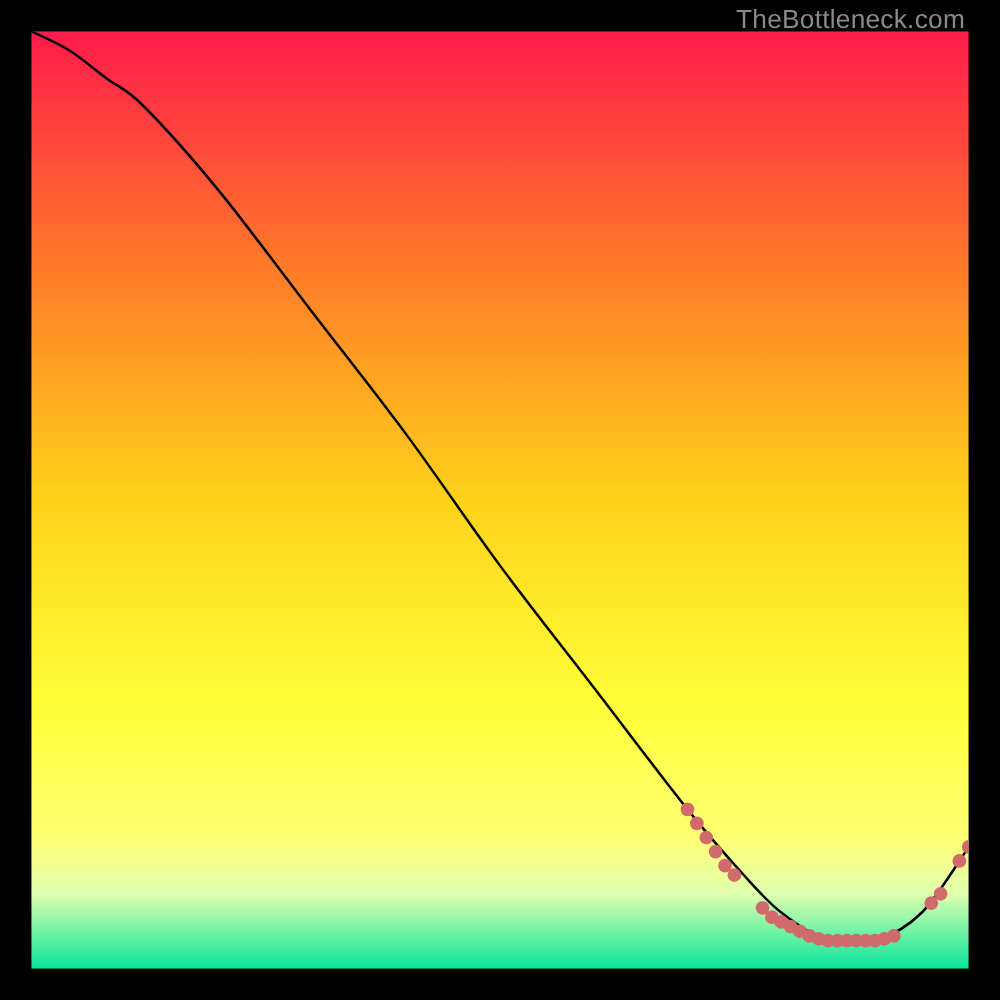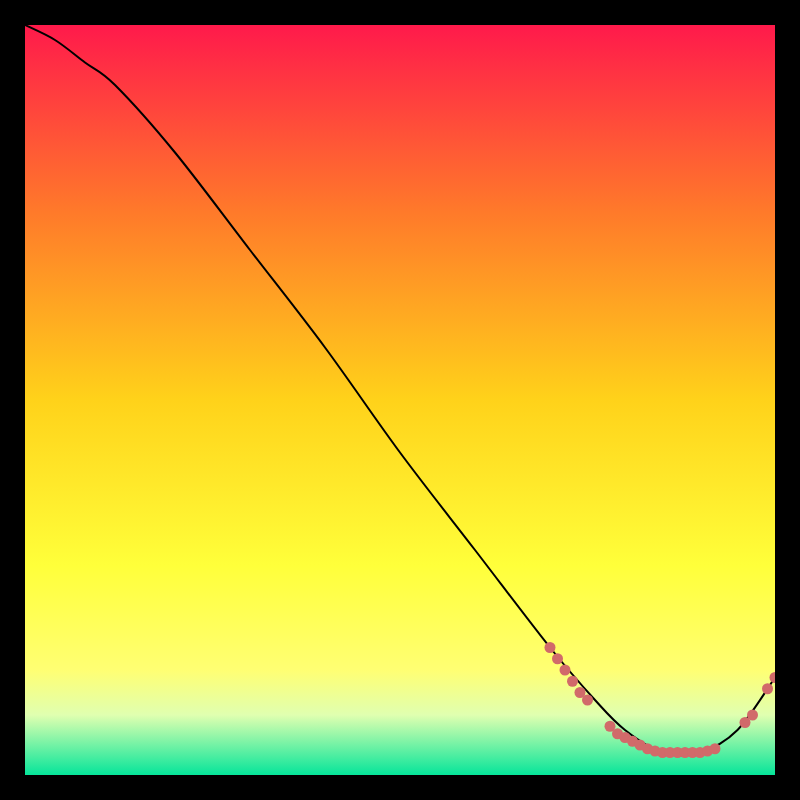--- a/index.html
+++ b/index.html
@@ -31,20 +31,21 @@
     font-size: 21px;
     color: #8a8a8a;
     letter-spacing: 0.2px;
   }
   svg { display: block; }
 </style>
 </head>
 <body>
 
 <div class="stage">
+  <div class="watermark">TheBottleneck.com</div>
 
   <div class="plot">
     <svg id="chart-svg" width="750" height="750" viewBox="0 0 750 750">
       <defs>
         <linearGradient id="bg-grad" x1="0" y1="0" x2="0" y2="1">
             <stop offset="0%" stop-color="#ff1a4b"></stop>
             <stop offset="25%" stop-color="#ff7a2a"></stop>
             <stop offset="50%" stop-color="#ffd21a"></stop>
             <stop offset="72%" stop-color="#ffff3a"></stop>
             <stop offset="86%" stop-color="#ffff73"></stop>

